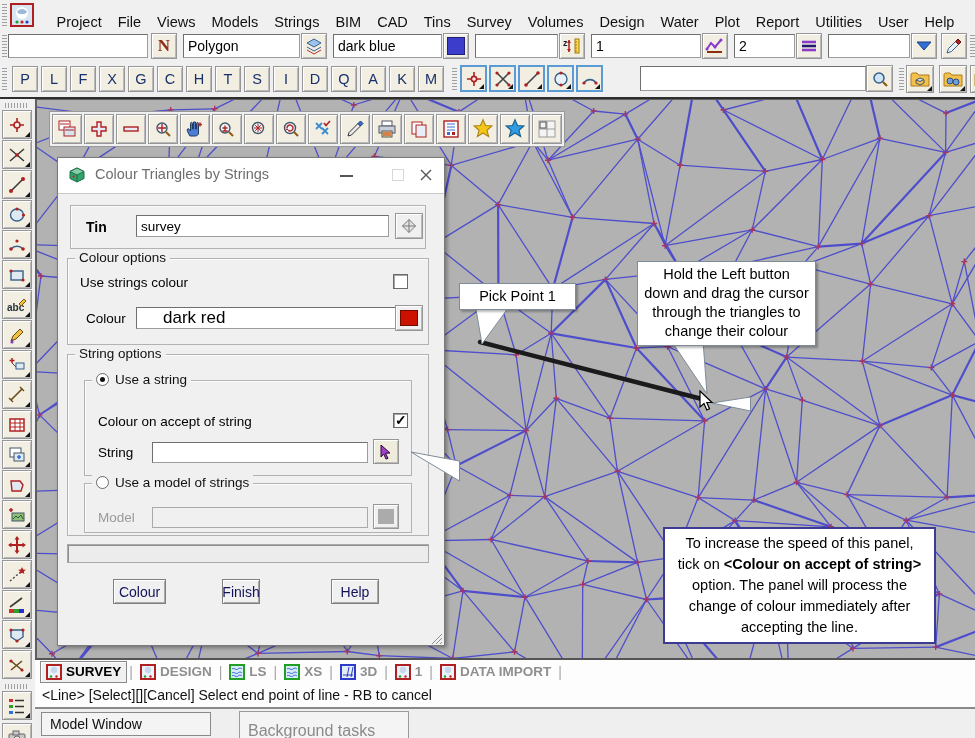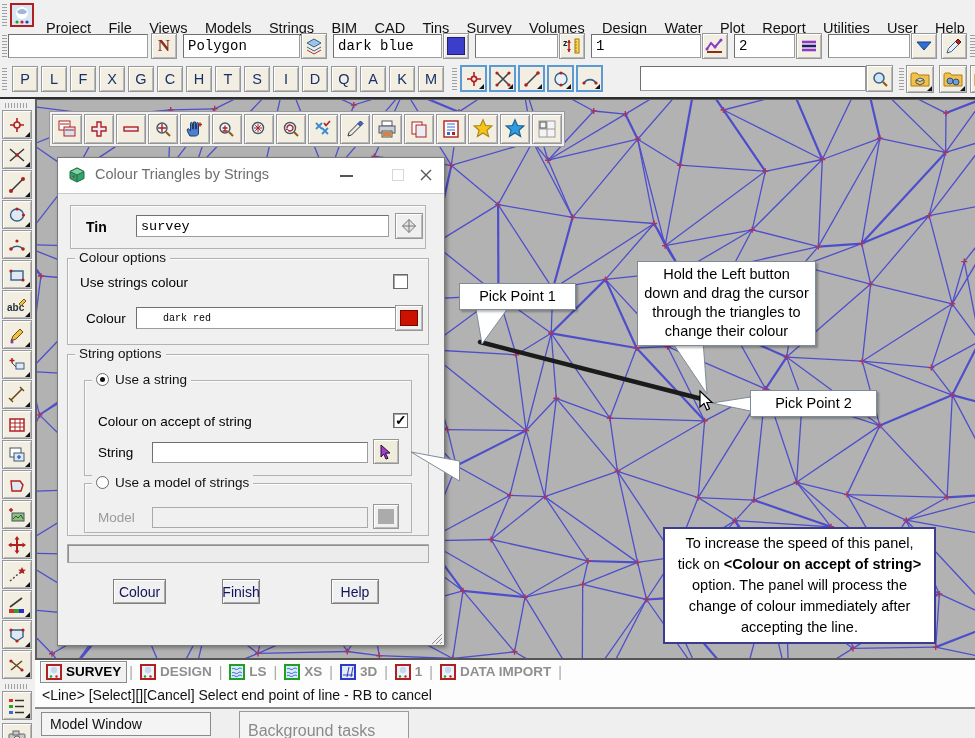--- a/index.html
+++ b/index.html
@@ -1,20 +1,20 @@
 <!DOCTYPE html>
 <html><head>
 <meta charset="utf-8">
 <style>
 *{margin:0;padding:0;box-sizing:border-box}
 body{font-family:"Liberation Sans",sans-serif;background:#888}
 #root{position:relative;width:975px;height:738px;background:#f0f0f0;overflow:hidden;font-size:14px;color:#111}
 .abs{position:absolute}
 .btn{position:absolute;background:#f2efe2;border:1px solid #979797;box-shadow:inset 1px 1px 0 #fff,inset -1px -1px 0 #b9b9b9;display:flex;align-items:center;justify-content:center;cursor:default}
-.inp{position:absolute;background:#fff;border:1px solid #6f6f6f;border-right-color:#9c9c9c;border-bottom-color:#9c9c9c;font-size:14px;padding:1px 4px;font-family:Liberation Mono, monospace;outline:none}
+.inp{position:absolute;background:#fff;border:1px solid #6f6f6f;border-right-color:#9c9c9c;border-bottom-color:#9c9c9c;font-size:14px;padding:1px 4px;font-family:Liberation Sans, sans-serif;outline:none}
 .vgrip{position:absolute;width:5px;background-image:repeating-linear-gradient(0deg,#a0a0a0 0 1px,transparent 1px 3px)}
 .hgrip{position:absolute;height:5px;background-image:repeating-linear-gradient(90deg,#a0a0a0 0 1px,transparent 1px 3px)}
 .flyout::after{content:"";position:absolute;right:1px;bottom:1px;border-left:5px solid transparent;border-bottom:5px solid #161616}
 .menu-item{padding:4px 8px;cursor:default;white-space:nowrap}
 .lt{position:absolute;top:4px;width:26px;height:26px;font-size:14.5px;color:#18306b}
 .snap{position:absolute;top:3px;width:27px;height:27px;background:#f2efe2;border:2px solid #5b9bd5;display:flex;align-items:center;justify-content:center}
 .sbtn{position:absolute;left:2px;width:30px;height:29px}
 .vbtn{width:30px;height:30px;position:relative;background:#f2efe2;border:1px solid #979797;box-shadow:inset 1px 1px 0 #fff,inset -1px -1px 0 #b9b9b9;display:flex;align-items:center;justify-content:center}
 .fs{position:absolute;border:1px solid #b2b2b2;box-shadow:inset 1px 1px 0 #fcfcfc}
 .leg{position:absolute;background:#f0f0f0;padding:0 4px;font-size:13.5px;white-space:nowrap}
@@ -40,21 +40,21 @@
     <span class="abs" style="left:10px;top:3px">
       <svg width="24" height="24" viewBox="0 0 24 24">
           <rect x="1" y="1" width="22" height="22" fill="#d8e6f2" stroke="#b02020" stroke-width="2"></rect>
           <circle cx="12" cy="10" r="6" fill="#fff"></circle>
           <path d="M7 9c2-4 8-4 10 0-2 3-8 3-10 0z" fill="#9db8d8"></path>
           <circle cx="7" cy="19" r="1.6" fill="#1aa12f"></circle>
           <circle cx="12" cy="19" r="1.6" fill="#c22"></circle>
           <circle cx="17" cy="19" r="1.6" fill="#2240c2"></circle>
         </svg>
     </span>
-    <div class="abs" style="left:38px;top:16px;right:2px;display:flex;justify-content:space-between;font-size:14.5px">
+    <div class="abs" style="left:38px;top:10px;right:2px;display:flex;justify-content:center;font-size:14.5px">
       <span class="menu-item">Project</span>
       <span class="menu-item">File</span>
       <span class="menu-item">Views</span>
       <span class="menu-item">Models</span>
       <span class="menu-item">Strings</span>
       <span class="menu-item">BIM</span>
       <span class="menu-item">CAD</span>
       <span class="menu-item">Tins</span>
       <span class="menu-item">Survey</span>
       <span class="menu-item">Volumes</span>
@@ -1134,21 +1134,21 @@
           <path d="M8 1.5L14.5 8 8 14.5 1.5 8z" fill="#e4e4e4" stroke="#777"></path>
           <path d="M8 1.5v13M1.5 8h13" stroke="#777"></path>
         </svg>
       </div>
 
     <div class="fs" style="left:9px;top:100px;width:362px;height:87px"></div>
     <span class="leg" style="left:17px;top:92px">Colour options</span>
     <span class="lbl" style="left:22px;top:117px">Use strings colour</span>
     <span class="cb" style="left:335px;top:116px"></span>
     <span class="lbl" style="left:28px;top:153px">Colour</span>
-    <input class="inp" style="left: 78px; top: 149px; width: 270px; height: 22px; font-size: 10px; padding-left: 26px;" value="dark red">
+    <input class="inp" style="left: 78px; top: 149px; width: 270px; height: 22px; font-size: 17px; padding-left: 26px;" value="dark red">
     <div class="btn" style="left:337px;top:147px;width:28px;height:26px;background:#f0f0f0">
         <span style="width:18px;height:16px;background:#cc1100;border:1px solid #6e0a00"></span>
       </div>
 
     <div class="fs" style="left:9px;top:196px;width:362px;height:182px"></div>
     <span class="leg" style="left:17px;top:188px">String options</span>
 
     <div class="fs" style="left:26px;top:222px;width:328px;height:96px"></div>
     <span class="leg" style="left:34px;top:214px"><span class="radio on"></span><span>Use a string</span></span>
     <span class="lbl" style="left:40px;top:256px">Colour on accept of string</span>
@@ -1184,21 +1184,20 @@
   <svg class="abs" width="975" height="738" style="left:0;top:0;z-index:20;pointer-events:none">
     <line x1="480" y1="342" x2="702" y2="399" stroke="#1b1b1b" stroke-width="4.4" stroke-linecap="round"></line>
     <path d="M476 309.5 L507 309.5 L482 344 Z" fill="#fff" stroke="#7e8c9a"></path>
     <path d="M671 340.5 L703 340.5 L707 394 Z" fill="#fff" stroke="#7e8c9a"></path>
     <path d="M750.5 397 L750.5 411 L712 403 Z" fill="#fff" stroke="#7e8c9a"></path>
     <path d="M459.5 461 L459.5 481 L411 452 Z" fill="#fff" stroke="#7e8c9a"></path>
   </svg>
 
   <div class="callout" style="left:459px;top:283px;width:117px">Pick Point 1</div>
   <div class="callout" style="left:637px;top:261px;width:179px">Hold the Left button down and drag the cursor through the triangles to change their colour</div>
-  <div class="callout" style="left:750px;top:390px;width:127px">Pick Point 2</div>
   <div class="callout" style="left:663px;top:527px;width:273px;border:2px solid #3b3b94;line-height:1.45;padding:4px 10px;box-shadow:none"><span>To increase the speed of this panel, tick on </span><b>&lt;Colour on accept of string&gt;</b><span> option. The panel will process the change of colour immediately after accepting the line.</span></div>
 
   <svg class="abs" width="20" height="24" style="left:699px;top:390px;z-index:23;pointer-events:none">
       <path d="M1 1 L1 17 L5 13.5 L7.8 20 L10.5 18.8 L7.8 12.5 L13 12.5 Z" fill="#fff" stroke="#000" stroke-width="1.2"></path>
     </svg>
 
   <div class="abs" style="left:35px;top:658px;width:940px;height:25px;background:#fdfdfd;border-top:2px solid #555;display:flex;align-items:center;padding-left:5px">
     <div class="tab active">
         <svg width="16" height="16" viewBox="0 0 16 16">
           <rect x="1" y="1" width="14" height="14" fill="#eaf3fb" stroke="#b02020" stroke-width="2"></rect>

